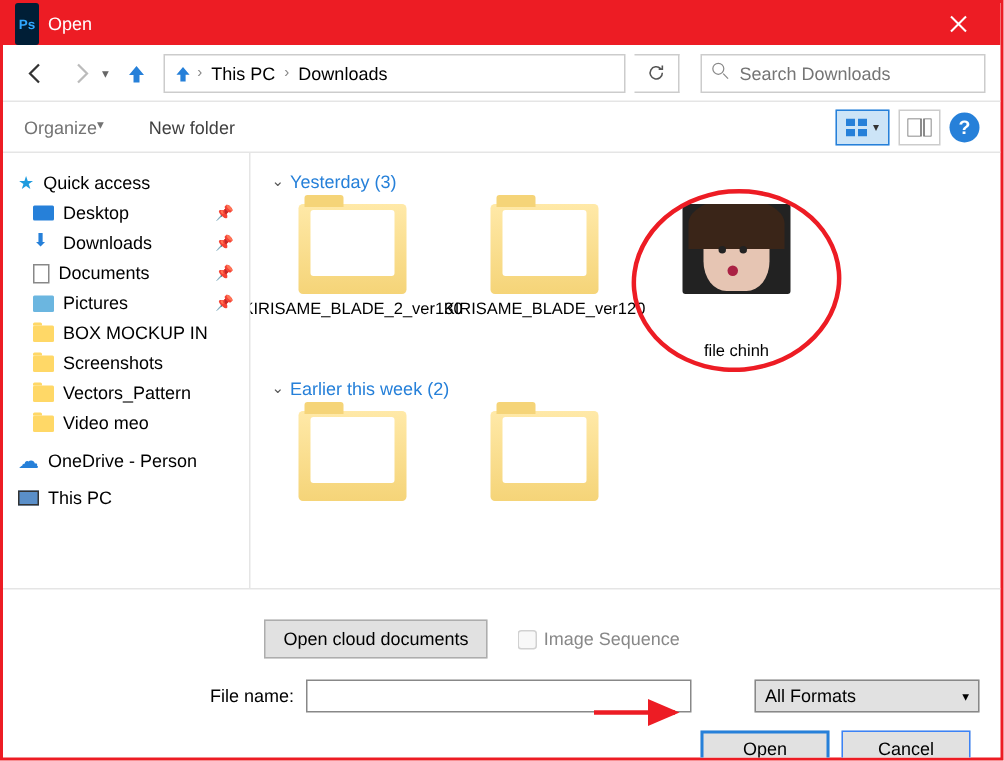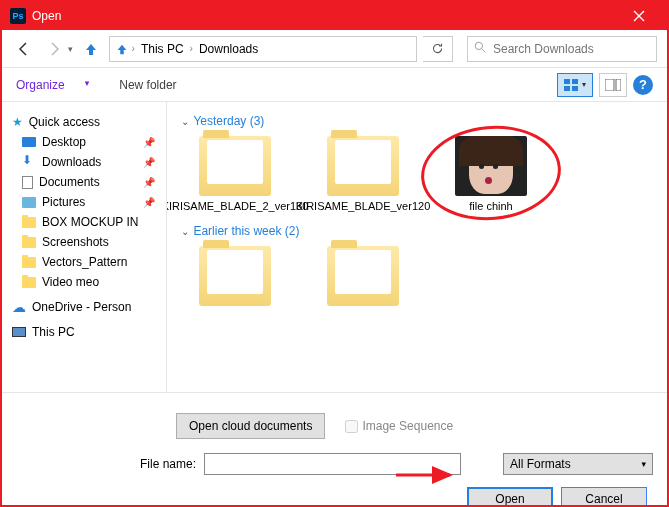--- a/index.html
+++ b/index.html
@@ -1,36 +1,36 @@
 <!DOCTYPE html>
 <html><head>
 <meta charset="utf-8">
 <style>
 * { box-sizing: border-box; margin: 0; padding: 0; font-family: "Segoe UI", sans-serif; }
 body { width: 669px; height: 507px; background: #fff; border: 2px solid #ed1c24; position: relative; }
 .titlebar { height: 28px; background: #ed1c24; color: #fff; display: flex; align-items: center; padding: 0 8px; font-size: 12px; }
-.titlebar .ps-icon { width: 16px; height: 16px; background: #001e36; color: #31a8ff; font-size: 9px; font-weight: bold; display: flex; align-items: center; justify-content: center; margin-right: 6px; border-radius: 2px; }
+.titlebar .ps-icon { width: 16px; height: 28px; background: #001e36; color: #31a8ff; font-size: 9px; font-weight: bold; display: flex; align-items: center; justify-content: center; margin-right: 6px; border-radius: 2px; }
 .titlebar .title { flex: 1; }
 .titlebar .close { width: 40px; height: 28px; display: flex; align-items: center; justify-content: center; cursor: pointer; font-size: 14px; }
 
 .navbar { height: 38px; display: flex; align-items: center; padding: 0 10px; gap: 6px; border-bottom: 1px solid #e5e5e5; }
 .nav-btn { width: 24px; height: 24px; display: flex; align-items: center; justify-content: center; color: #666; cursor: pointer; }
 .nav-btn.disabled { color: #ccc; }
 .nav-drop { font-size: 9px; color: #666; margin-left: -4px; }
 .up-arrow { width: 24px; height: 24px; display: flex; align-items: center; justify-content: center; color: #2680d9; }
 .path-box { flex: 1; height: 26px; border: 1px solid #ccc; display: flex; align-items: center; padding: 0 4px; gap: 2px; font-size: 12px; }
 .path-seg { padding: 2px 4px; cursor: pointer; }
 .path-sep { color: #888; font-size: 10px; }
 .refresh { width: 30px; height: 26px; border: 1px solid #ccc; border-left: none; display: flex; align-items: center; justify-content: center; color: #555; cursor: pointer; }
 .search-box { width: 190px; height: 26px; border: 1px solid #ccc; display: flex; align-items: center; padding: 0 6px; gap: 6px; margin-left: 8px; }
 .search-box input { border: none; outline: none; font-size: 12px; flex: 1; color: #666; }
 .search-icon { color: #888; font-size: 12px; }
 
 .toolbar { height: 34px; display: flex; align-items: center; padding: 0 14px; border-bottom: 1px solid #e5e5e5; font-size: 12px; }
-.toolbar .org { color: #6d28d9; cursor: pointer; display: flex; align-items: flex-start; gap: 20px; }
+.toolbar .org { color: #737373; cursor: pointer; display: flex; align-items: flex-start; gap: 0; }
 .toolbar .newf { color: #404040; margin-left: 30px; cursor: pointer; }
 .toolbar .right { margin-left: auto; display: flex; gap: 6px; align-items: center; }
 .view-btn { width: 36px; height: 24px; border: 1px solid #2680d9; background: #cce4f7; display: flex; align-items: center; justify-content: center; cursor: pointer; }
 .view-btn2 { width: 28px; height: 24px; border: 1px solid #ccc; display: flex; align-items: center; justify-content: center; cursor: pointer; }
 .help { width: 20px; height: 20px; border-radius: 50%; background: #2680d9; color: #fff; display: flex; align-items: center; justify-content: center; font-size: 13px; font-weight: bold; cursor: pointer; }
 
 .main { display: flex; height: 290px; }
 .sidebar { width: 165px; border-right: 1px solid #e5e5e5; overflow: hidden; padding: 6px 0; font-size: 12px; }
 .side-item { display: flex; align-items: center; padding: 3px 6px 3px 20px; gap: 6px; cursor: pointer; white-space: nowrap; }
 .side-item.top { padding-left: 10px; margin-top: 4px; }
@@ -51,21 +51,21 @@
 .group-hdr .chev { font-size: 10px; color: #555; }
 .items { display: flex; gap: 20px; flex-wrap: wrap; margin-bottom: 12px; }
 .item { width: 108px; display: flex; flex-direction: column; align-items: center; font-size: 11px; text-align: center; cursor: pointer; }
 .big-folder { width: 72px; height: 60px; background: linear-gradient(#ffe9a8, #f5d478); border-radius: 3px; position: relative; margin-bottom: 4px; }
 .big-folder::before { content: ""; position: absolute; top: -6px; left: 4px; width: 26px; height: 8px; background: #f5d478; border-radius: 2px 2px 0 0; }
 .big-folder::after { content: ""; position: absolute; top: 4px; left: 8px; right: 8px; height: 44px; background: #fff; border-radius: 2px; }
 .thumb { width: 72px; height: 60px; background: #222; border-radius: 2px; margin-bottom: 4px; overflow: hidden; display: flex; align-items: center; justify-content: center; }
 .face { width: 44px; height: 56px; background: #e6c5b3; border-radius: 40% 40% 35% 35%; position: relative; }
 .face::before { content: ""; position: absolute; top: -6px; left: -10px; right: -10px; height: 34px; background: #3a2518; border-radius: 50% 50% 0 0; }
 .face::after { content: ""; position: absolute; top: 26px; left: 10px; width: 5px; height: 5px; border-radius: 50%; background: #222; box-shadow: 14px 0 #222, 7px 14px 0 1px #a24; }
-.circled { position: relative; }
+.circled { position: relative; gap: 28px; }
 .circled::after { content: ""; position: absolute; top: -10px; left: -16px; right: -16px; bottom: -8px; border: 3px solid #ed1c24; border-radius: 50%; transform: rotate(-5deg); }
 
 .bottom { padding: 8px 14px; font-size: 12px; border-top: 1px solid #e5e5e5; }
 .row1 { display: flex; align-items: center; gap: 20px; margin-bottom: 14px; padding-left: 160px; margin-top: 12px; }
 .cloud-btn { padding: 5px 12px; border: 1px solid #adadad; background: #e1e1e1; cursor: pointer; font-size: 12px; }
 .chk { display: flex; align-items: center; gap: 4px; color: #888; }
 .chk input { width: 13px; height: 13px; }
 .row2 { display: flex; align-items: center; gap: 8px; padding-left: 124px; margin-bottom: 12px; }
 .row2 label { font-size: 12px; }
 .fname { flex: 1; height: 22px; border: 1px solid #888; padding: 0 4px; }

